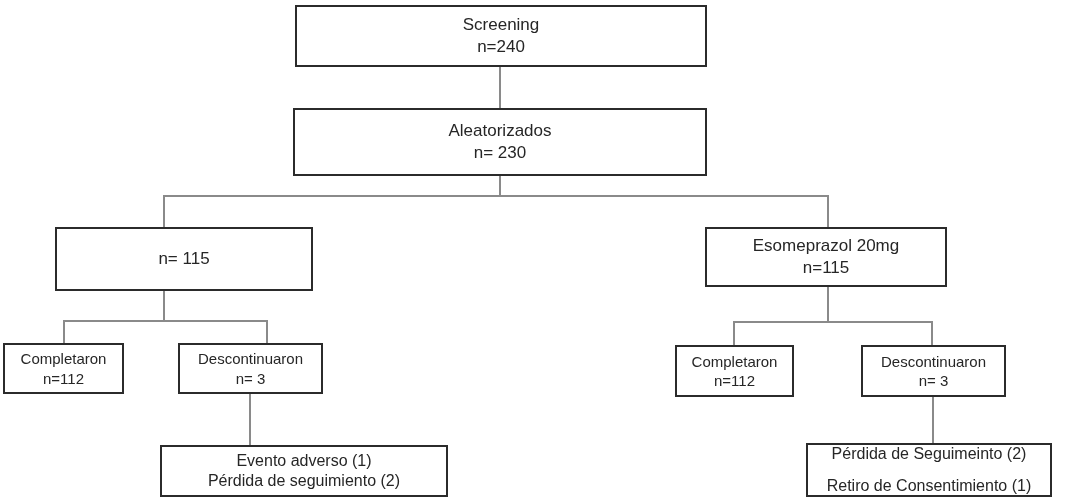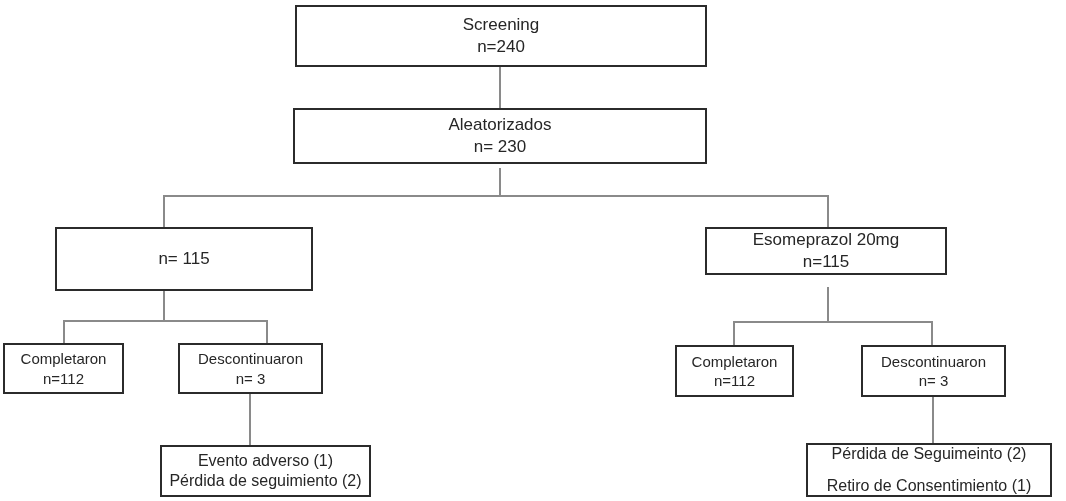--- a/index.html
+++ b/index.html
@@ -34,26 +34,26 @@
   .box .l{white-space:nowrap;}
   .fs-lg{font-size:17px;}
   .fs-md{font-size:16px;}
   .fs-sm{font-size:15px;}
   .vline,.hline{position:absolute;background:var(--connector);z-index:1;}
   .vline{width:2px;}
   .hline{height:2px;}
 
   
   #b-screening   {left:295px;top:5px;  width:412px;height:62px;}
-  #b-randomized  {left:293px;top:108px;width:414px;height:56px;}
+  #b-randomized  {left:293px;top:108px;width:414px;height:68px;}
   #b-arm-left    {left:55px; top:227px;width:258px;height:64px;}
-  #b-arm-right   {left:705px;top:227px;width:242px;height:48px;}
+  #b-arm-right   {left:705px;top:227px;width:242px;height:60px;}
   #b-comp-left   {left:3px;  top:343px;width:121px;height:51px;}
   #b-disc-left   {left:178px;top:343px;width:145px;height:51px;}
-  #b-reasons-left{left:160px;top:445px;width:211px;height:52px;}
+  #b-reasons-left{left:160px;top:445px;width:288px;height:52px;}
   #b-comp-right  {left:675px;top:345px;width:119px;height:52px;}
   #b-disc-right  {left:861px;top:345px;width:145px;height:52px;}
   #b-reasons-right{left:806px;top:443px;width:246px;height:54px;gap:12px;}
 
   
   #c-v1 {left:499px;top:67px; height:41px;}
   #c-v2 {left:499px;top:168px;height:28px;}
   #c-h1 {left:163px;top:195px;width:666px;}
   #c-v3 {left:163px;top:195px;height:32px;}
   #c-v4 {left:827px;top:195px;height:32px;}

